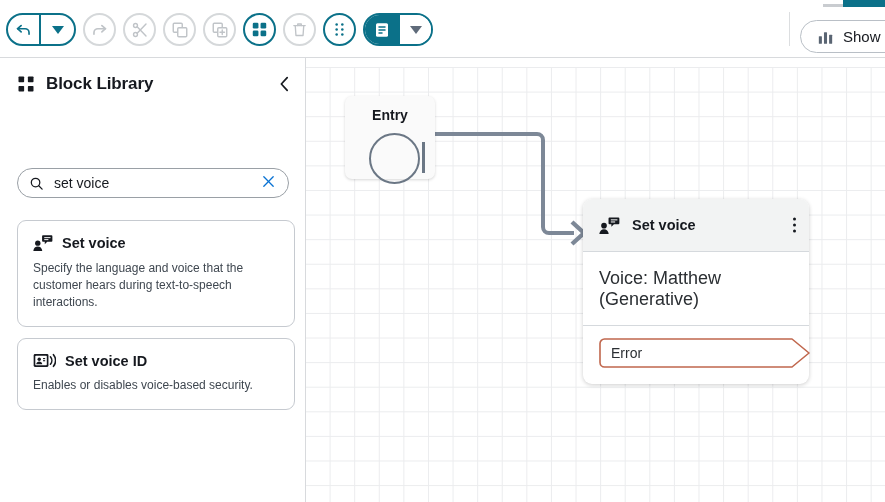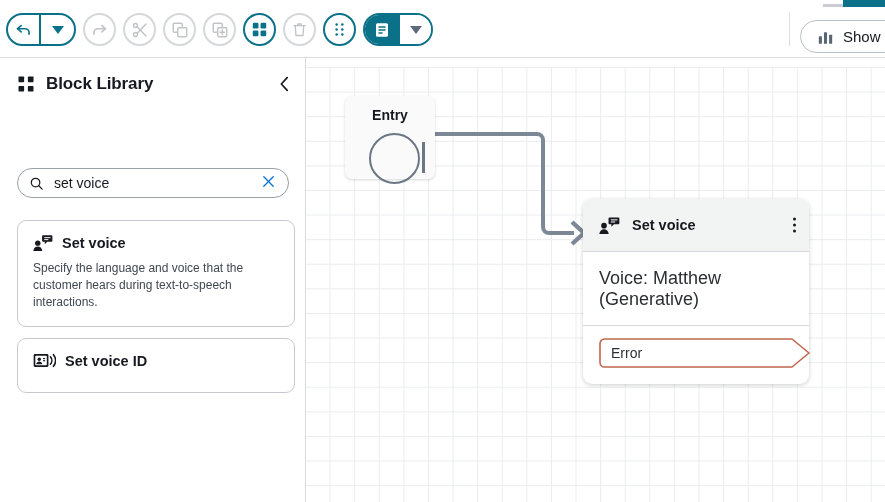--- a/index.html
+++ b/index.html
@@ -509,20 +509,21 @@
               <circle cx="7.6" cy="8.4" r="2.1" fill="#16191f"></circle>
               <path d="M3.9 14.6 c0.3 -2.4 1.8 -3.5 3.7 -3.5 s3.4 1.1 3.7 3.5 z" fill="#16191f"></path>
               <rect x="12.2" y="7.0" width="2.6" height="1.35" fill="#16191f"></rect>
               <rect x="12.2" y="9.6" width="2.6" height="1.35" fill="#16191f"></rect>
               <path d="M21.2 5.4 a7 7 0 0 1 0 9.2" fill="none" stroke="#16191f" stroke-width="1.9" stroke-linecap="round"></path>
               <path d="M24.9 2.9 a11 11 0 0 1 0 14.2" fill="none" stroke="#16191f" stroke-width="1.9" stroke-linecap="round"></path>
             </svg>
           </span>
           <span class="bc-title">Set voice ID</span>
         </div>
+        <div class="bc-desc">Enables or disables voice-based security.</div>
       </div>
 
     </div>
   </div>
 
   <div class="canvas">
 
     <svg class="conn">
       <path d="M 80 76 H 231 a6 6 0 0 1 6 6 V 169 a6 6 0 0 0 6 6 H 268" fill="none" stroke="#7d8897" stroke-width="4" stroke-linecap="butt"></path>
       <path d="M 266 164 L 278 175 L 266 186" fill="none" stroke="#7d8897" stroke-width="4.4" stroke-linecap="butt" stroke-linejoin="miter"></path>

